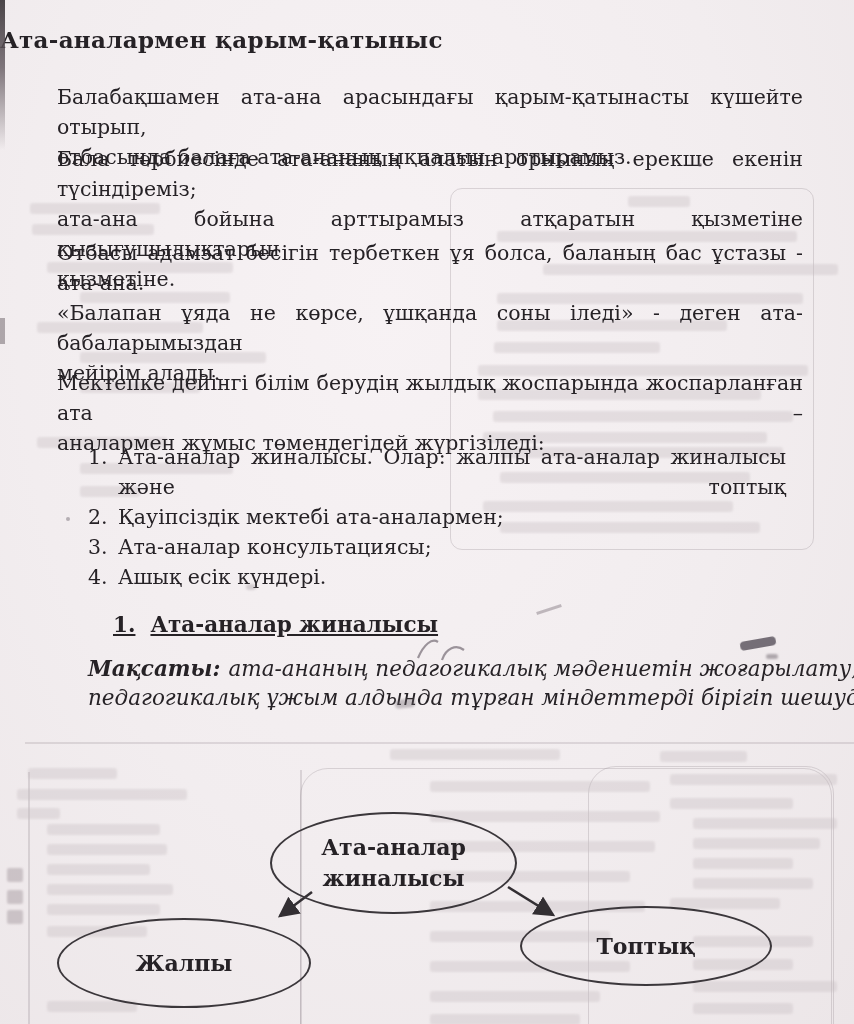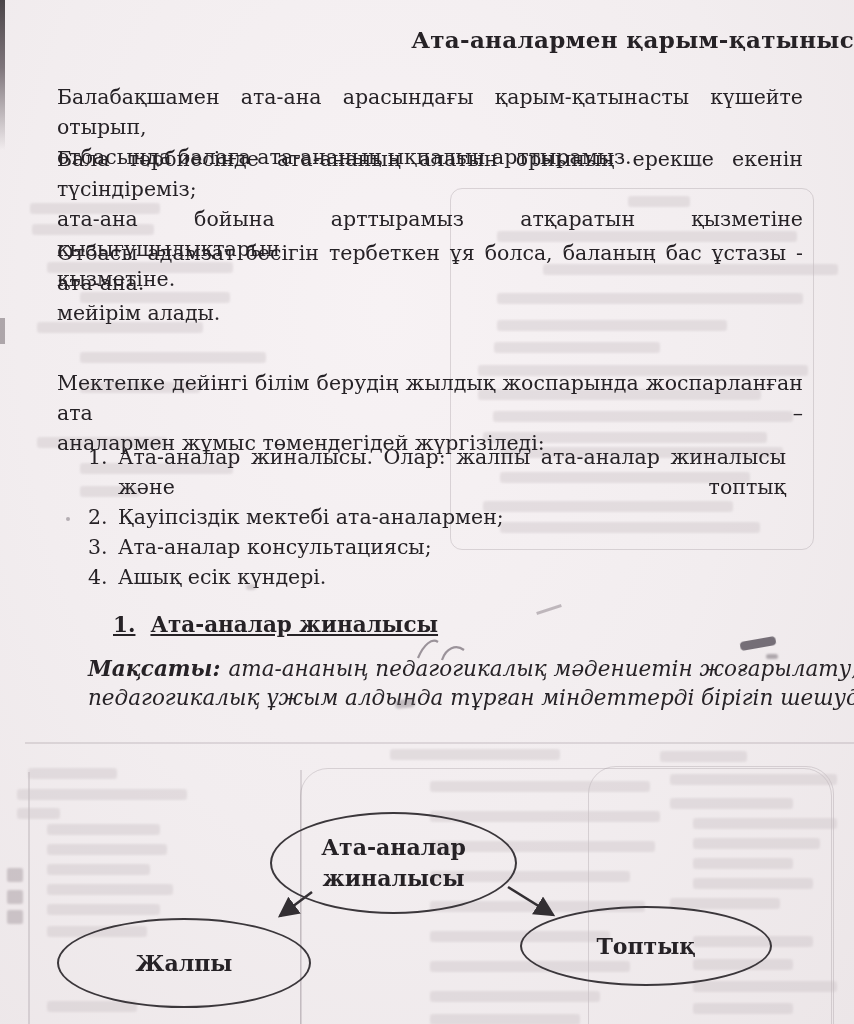--- a/index.html
+++ b/index.html
@@ -4,21 +4,21 @@
 <style>
   html,body{margin:0;padding:0;}
   body{
     width:854px;height:1024px;position:relative;overflow:hidden;
     background:radial-gradient(ellipse at 45% 30%, #f7f2f4 0%, #f2edef 55%, #ece6e8 100%);
     font-family:"DejaVu Serif","Liberation Serif",serif;
     color:#262226;
   }
   
   .title{
-    position:absolute;top:26px;left:0;width:854px;text-align:right;
+    position:absolute;top:26px;left:0;width:854px;text-align:left;
     font-size:23px;font-weight:bold;letter-spacing:.3px;z-index:2;
   }
   .par{position:absolute;left:57px;width:746px;font-size:20.5px;z-index:2;}
   .ln{line-height:30px;white-space:nowrap;}
   .jl{text-align:justify;text-align-last:justify;white-space:normal;}
   .worklist{position:absolute;left:88px;top:442px;width:705px;font-size:20.5px;z-index:2;}
   .witem{display:flex;}
   .wmark{width:30px;flex:none;line-height:30px;}
   .wtext{width:668px;}
   .h2{position:absolute;left:113px;top:612px;font-size:21.5px;font-weight:bold;z-index:2;text-decoration:underline;}
@@ -138,20 +138,21 @@
 </div>
 
 <div class="par" style="top:144px">
   <div class="ln jl">Бала тәрбиесінде ата-ананың алатын орнының ерекше екенін түсіндіреміз;</div>
   <div class="ln jl">ата-ана бойына арттырамыз атқаратын қызметіне қызығушылықтарын</div>
   <div class="ln">қызметіне.</div>
 </div>
 
 <div class="par" style="top:238px">
   <div class="ln jl">Отбасы адамзат бесігін тербеткен ұя болса, баланың бас ұстазы - ата-ана.</div>
+  <div class="ln jl">«Балапан ұяда не көрсе, ұшқанда соны іледі» - деген ата-бабаларымыздан</div>
   <div class="ln">мейірім алады.</div>
 </div>
 
 <div class="par" style="top:368px">
   <div class="ln jl">Мектепке дейінгі білім берудің жылдық жоспарында жоспарланған ата –</div>
   <div class="ln">аналармен жұмыс төмендегідей жүргізіледі:</div>
 </div>
 
 <div class="worklist">
   <div class="witem">

